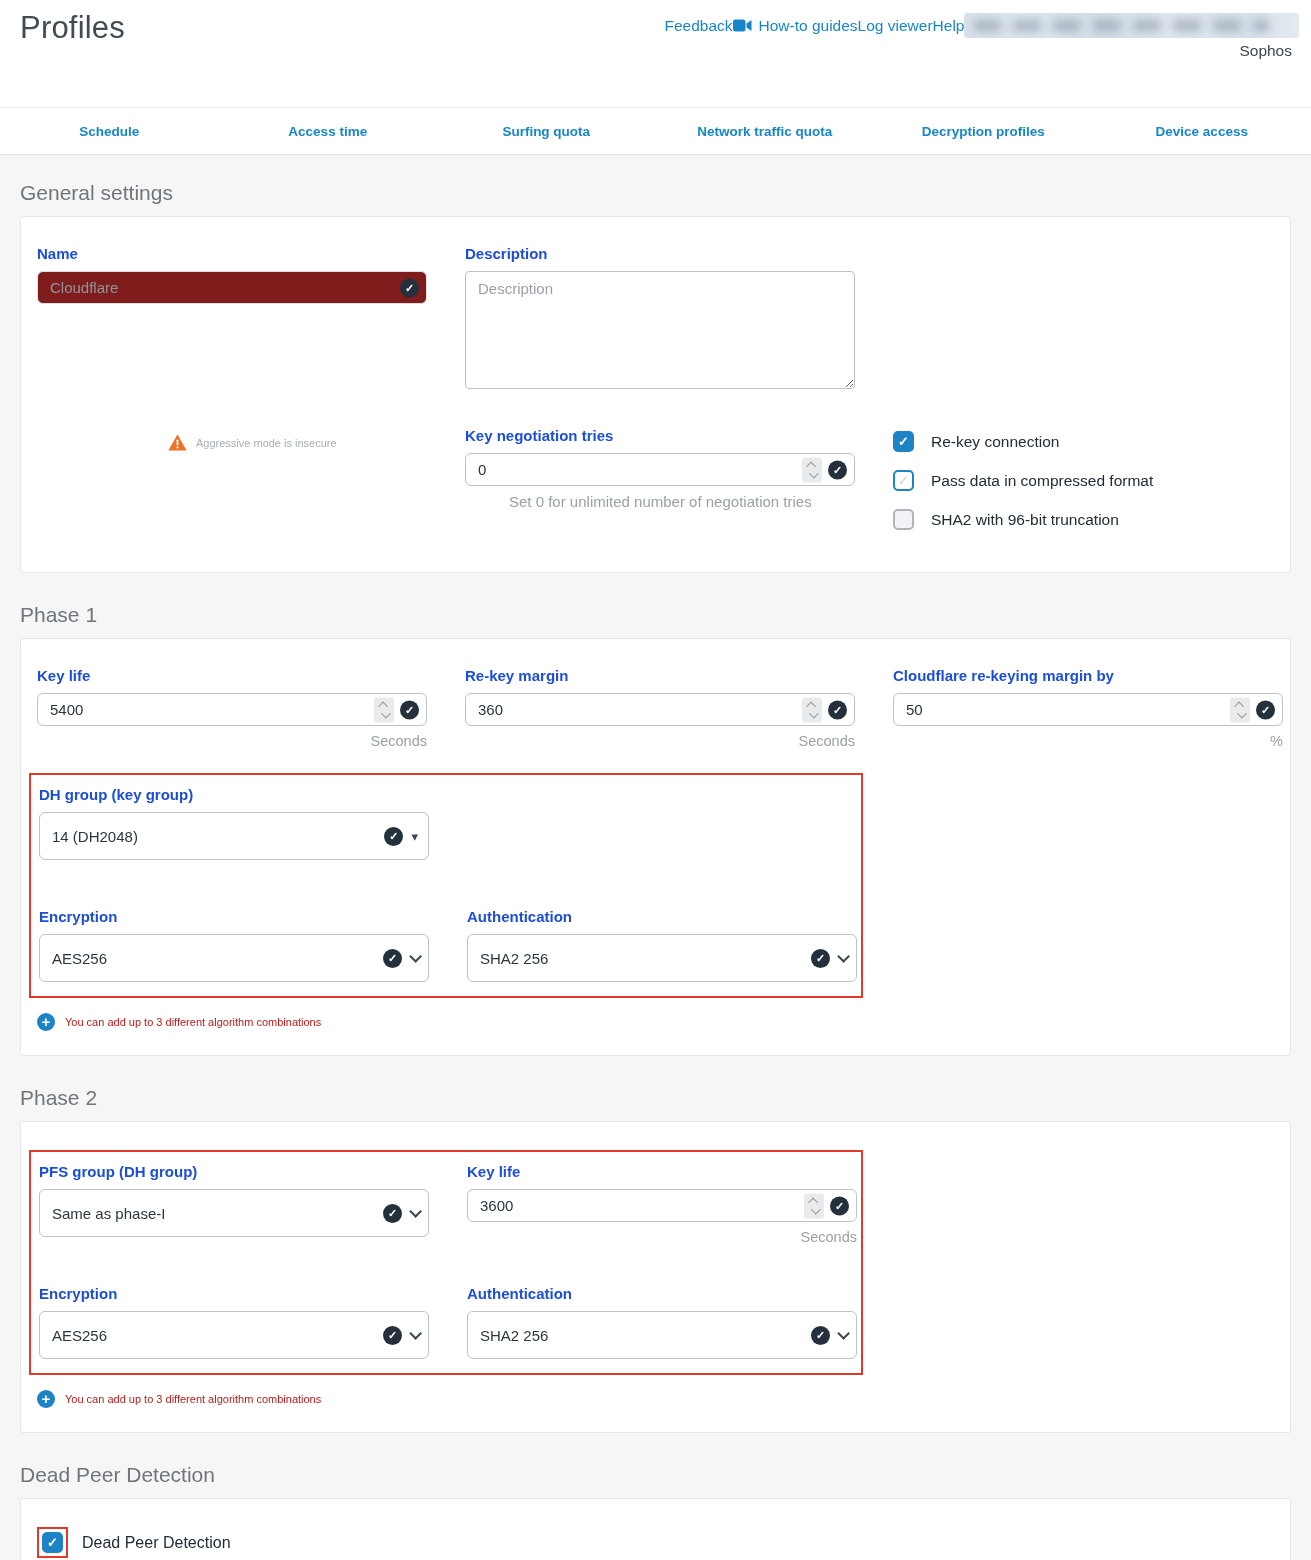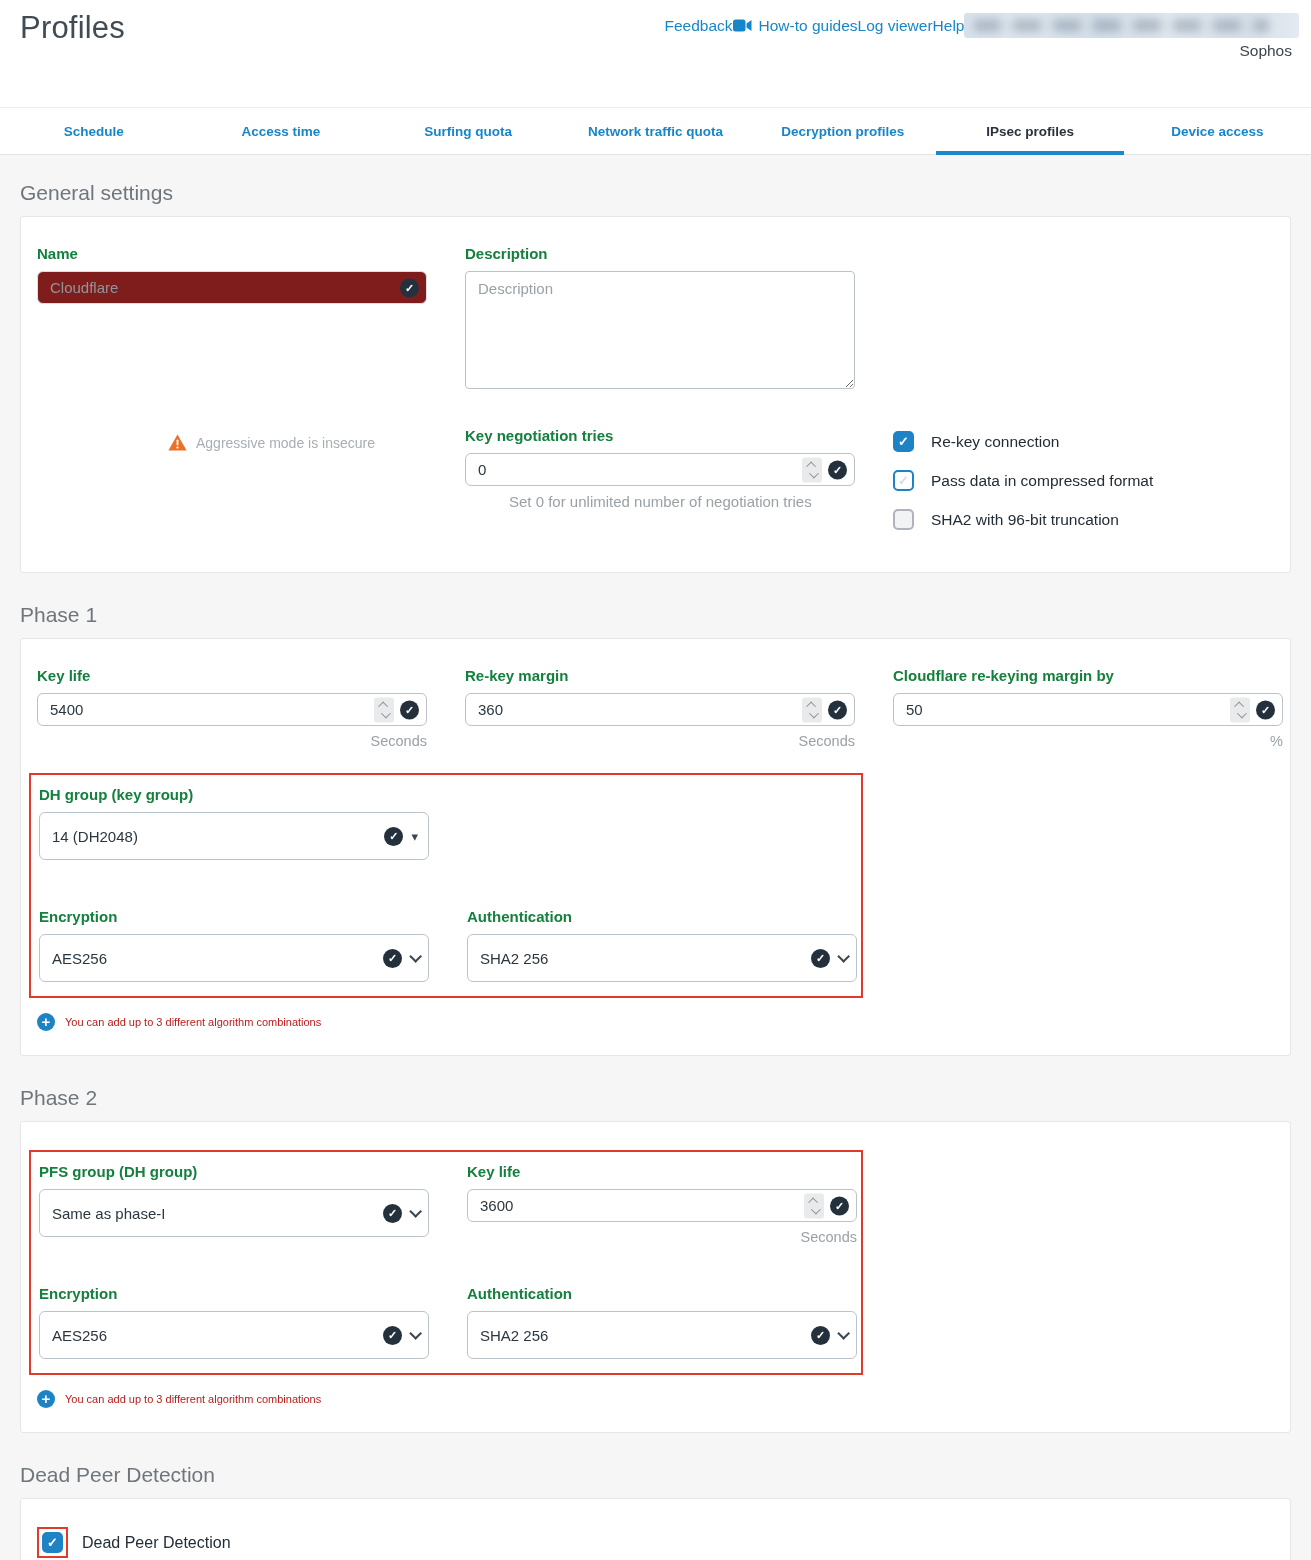--- a/index.html
+++ b/index.html
@@ -28,21 +28,21 @@
     height: 48px; display: flex; }
   .tab { flex: 1; display: flex; align-items: center; justify-content: center;
     font-size: 13.5px; font-weight: 700; color: #1786c9; cursor: pointer; position: relative; }
   .tab.active { color: #2a333b; }
   .tab.active::after { content: ""; position: absolute; left: 0; right: 0; bottom: -1px; height: 4px; background: #1a88cb; }
   
   .section-heading { font-size: 21px; font-weight: 400; color: #6f767b; margin: 26px 20px 11px 20px; }
   .card { background: #fff; border: 1px solid #e4e6e8; border-radius: 3px; margin: 0 20px; padding: 28px 16px 24px 16px; }
   .row3 { display: grid; grid-template-columns: 390px 390px 390px; column-gap: 38px; align-items: start; }
   .row2 { display: grid; grid-template-columns: 390px 390px; column-gap: 38px; align-items: start; }
-  .flabel { font-size: 15px; font-weight: 700; color: #15803d; margin-bottom: 9px; }
+  .flabel { font-size: 15px; font-weight: 700; color: #1d4ed8; margin-bottom: 9px; }
   
   .field { position: relative; width: 390px; height: 33px; }
   .field input { width: 100%; height: 100%; border: 1px solid #bcc3c8; border-radius: 6px;
     padding: 0 66px 0 12px; font-size: 15px; color: #2b3740; background: #fff; outline: none;
     font-family: "Liberation Sans", sans-serif; }
   .field input:disabled, .field input.disabled { background: #7f1d1d; border-color: #dcdee0; color: #8f969b; }
   .unit { text-align: right; font-size: 14.5px; color: #9aa1a6; margin-top: 7px; width: 390px; }
   .helper { font-size: 15px; color: #9aa1a6; margin-top: 7px; padding-left: 44px; }
   
   .chk-circle { position: absolute; right: 8px; top: 50%; transform: translateY(-50%);
@@ -80,21 +80,21 @@
   .cb-row { display: flex; align-items: center; gap: 17px; margin-bottom: 18px; }
   .cb-label { font-size: 15.5px; color: #222d37; }
   
   .redbox { border: 2px solid #e23a2a; }
   .redbox-kx { width: 299px; margin-left: -9px; padding: 9px 0 16px 9px; }
   .redbox-wide { width: 834px; margin-left: -8px; padding: 11px 8px 14px 8px; margin-top: 24px; }
   .redbox-wide2 { width: 834px; margin-left: -8px; padding: 11px 8px 14px 8px; }
   .redbox-cb { display: inline-flex; padding: 3px; }
   
   .warn-row { display: flex; align-items: center; gap: 9px; margin: 7px 0 0 131px; }
-  .warn-text { font-size: 14px; color: #a8aeb3; }
+  .warn-text { font-size: 11px; color: #a8aeb3; }
   
   .note-row { display: flex; align-items: center; gap: 10px; margin-top: 15px; }
   .plus-circle { width: 18px; height: 18px; border-radius: 50%; background: #1d83c5; color: #fff;
     font-size: 15px; font-weight: 700; display: flex; align-items: center; justify-content: center; line-height: 0; }
   .note-text { font-size: 11px; color: #b91c1c; }
   
   .desc-area { width: 390px; height: 118px; border: 1px solid #bcc3c8; border-radius: 4px;
     padding: 8px 12px; font-size: 15px; color: #2b3740; resize: both;
     font-family: "Liberation Sans", sans-serif; outline: none; }
   .desc-area::placeholder { color: #9aa1a6; }
@@ -131,21 +131,20 @@
   </div>
   <div class="brand">Sophos</div>
 </div>
 
 <div class="tabbar">
   <div class="tab">Schedule</div>
   <div class="tab">Access time</div>
   <div class="tab">Surfing quota</div>
   <div class="tab">Network traffic quota</div>
   <div class="tab">Decryption profiles</div>
-  <div class="tab active">IPsec profiles</div>
   <div class="tab">Device access</div>
 </div>
 
 <div class="section-heading">General settings</div>
 <div class="card">
   <div class="row3">
     <div>
       <div class="flabel">Name</div>
       <div class="field">
         <input class="disabled" disabled="" value="Cloudflare" style="">

